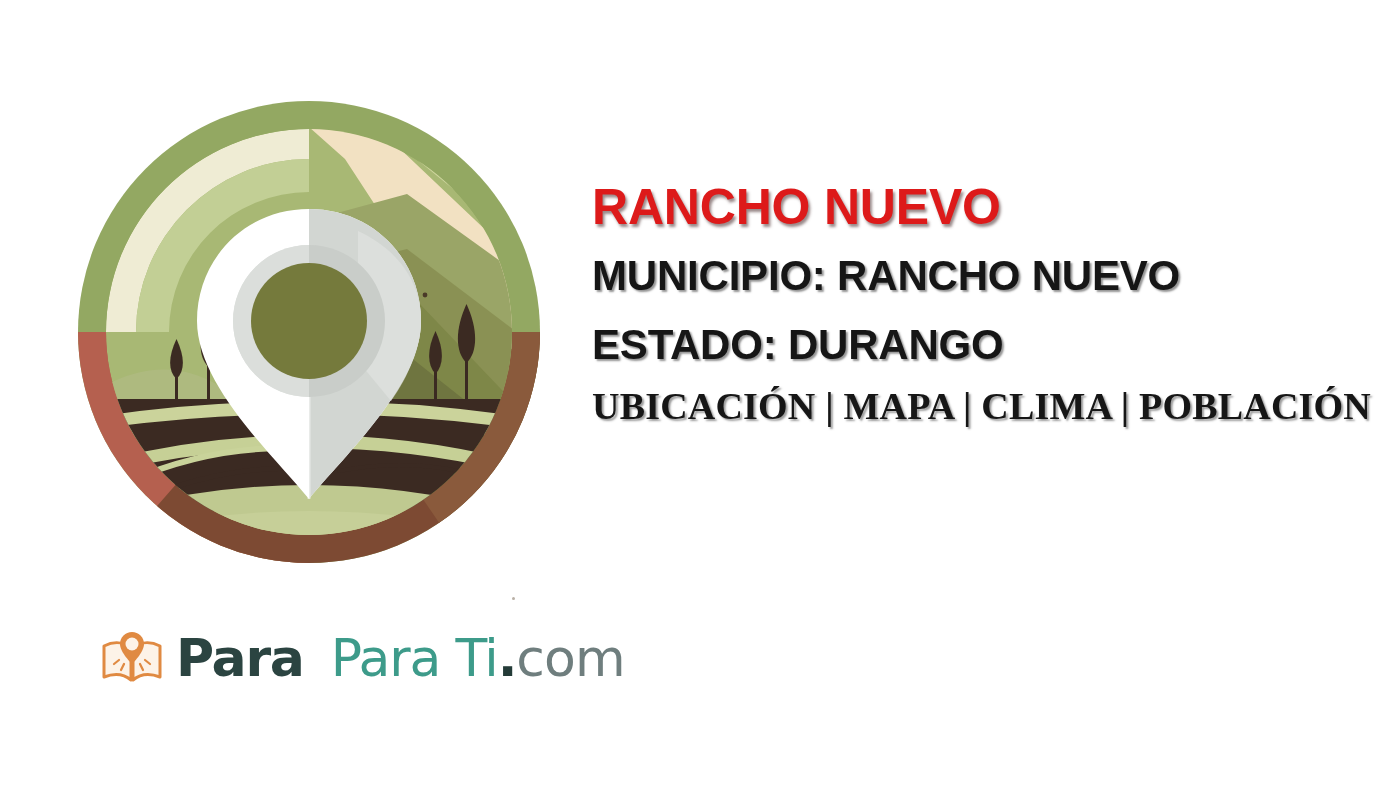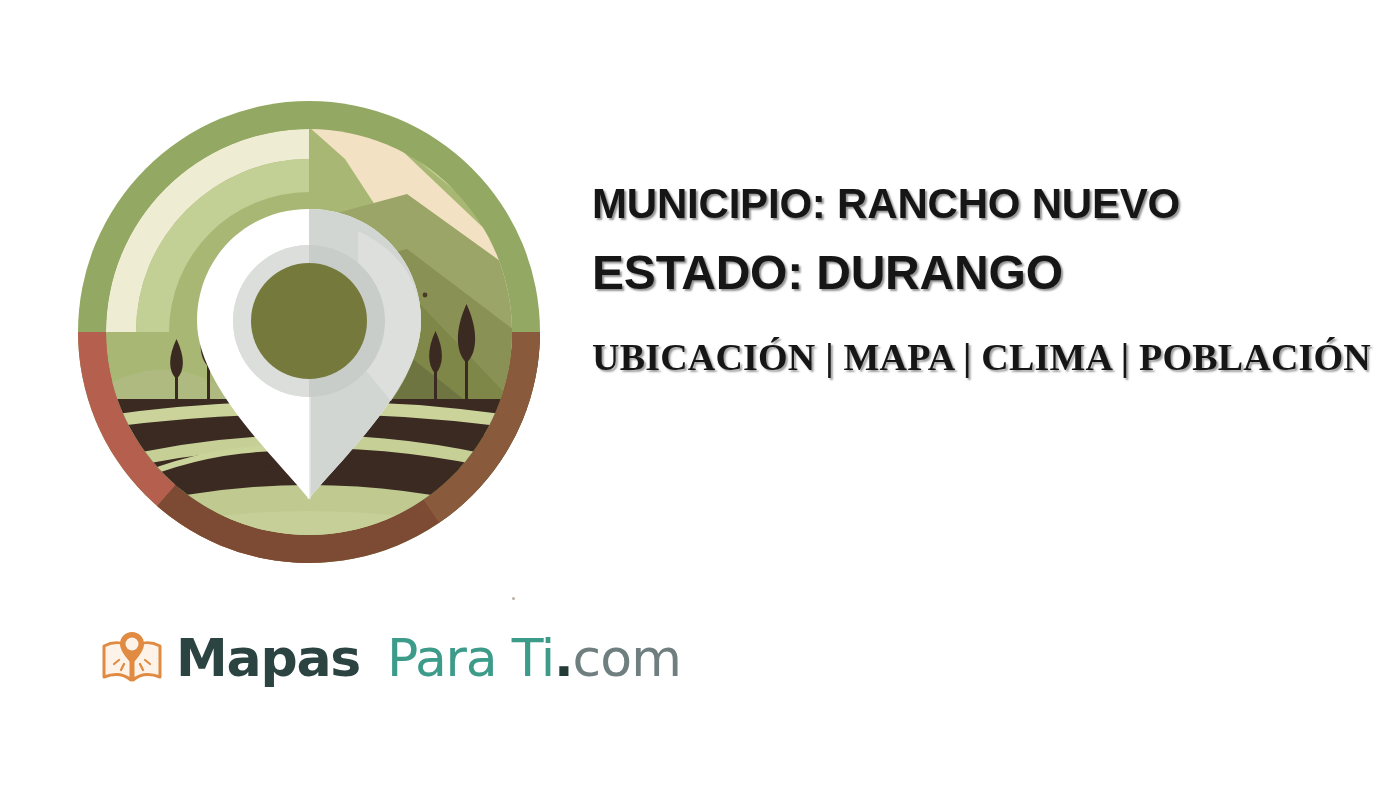--- a/index.html
+++ b/index.html
@@ -63,23 +63,23 @@
     text-shadow: 2px 3px 3px rgba(70,40,40,0.55);
   }
 
   .line-muni {
     font-size: 42px;
     line-height: 56px;
     margin-bottom: 13px;
   }
 
   .line-estado {
-    font-size: 48px;
+    font-size: 42px;
     line-height: 56px;
-    margin-bottom: 31px;
+    margin-bottom: 8px;
   }
 
   .line-links {
     font-size: 38px;
     line-height: 50px;
     letter-spacing: 0.2px;
     font-family: Liberation Serif, serif;
     text-shadow: 2px 2px 2px rgba(60,60,60,0.5);
   }
 
@@ -232,20 +232,21 @@
       </g>
 
       <circle cx="352" cy="222" r="0" fill="#3b2a22"></circle>
       <circle cx="348" cy="196" r="2.4" fill="#4a3a28"></circle>
     </svg>
   </div>
 
   <div class="speck"></div>
 
   <div class="info-block">
+    <h1 class="line line-title">RANCHO NUEVO</h1>
     <p class="line line-muni">MUNICIPIO: RANCHO NUEVO</p>
     <p class="line line-estado">ESTADO: DURANGO</p>
     <p class="line line-links">UBICACIÓN | MAPA | CLIMA | POBLACIÓN</p>
   </div>
 
   <div class="logo">
     <svg class="logo-mark" viewBox="0 0 64 64" xmlns="http://www.w3.org/2000/svg">
 
       <path d="M4 20 C 14 15 24 16 31 22 L 31 54 C 24 48 14 47 4 51 Z" fill="#fdf3e8" stroke="#e08a42" stroke-width="3" stroke-linejoin="round"></path>
       <path d="M60 20 C 50 15 40 16 33 22 L 33 54 C 40 48 50 47 60 51 Z" fill="#fdf3e8" stroke="#e08a42" stroke-width="3" stroke-linejoin="round"></path>
@@ -255,20 +256,20 @@
 
       <g stroke="#e08a42" stroke-width="2.2" stroke-linecap="round">
         <line x1="32" y1="40" x2="32" y2="47"></line>
         <line x1="24" y1="38" x2="21" y2="44"></line>
         <line x1="40" y1="38" x2="43" y2="44"></line>
         <line x1="19" y1="34" x2="14" y2="38"></line>
         <line x1="45" y1="34" x2="50" y2="38"></line>
       </g>
     </svg>
     <div class="logo-text">
-      <span class="lg-mapas">Mapas</span>
+      <span class="lg-mapas">Para</span>
       <span class="lg-parati">Para Ti</span>
       <span class="lg-dot">.</span>
       <span class="lg-com">com</span>
     </div>
   </div>
 
 </div>
 
 </body></html>

